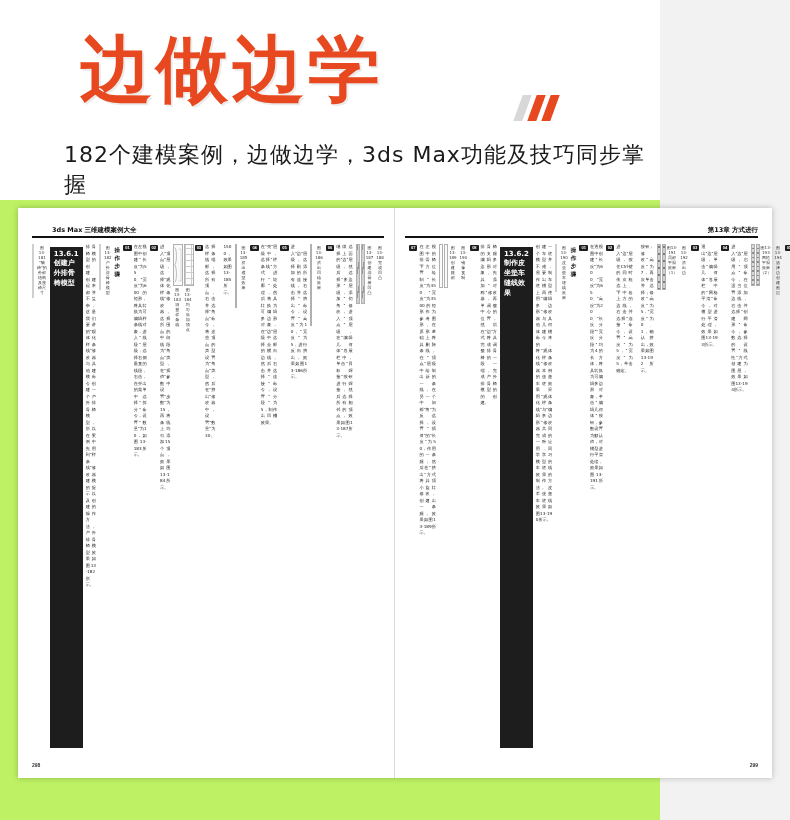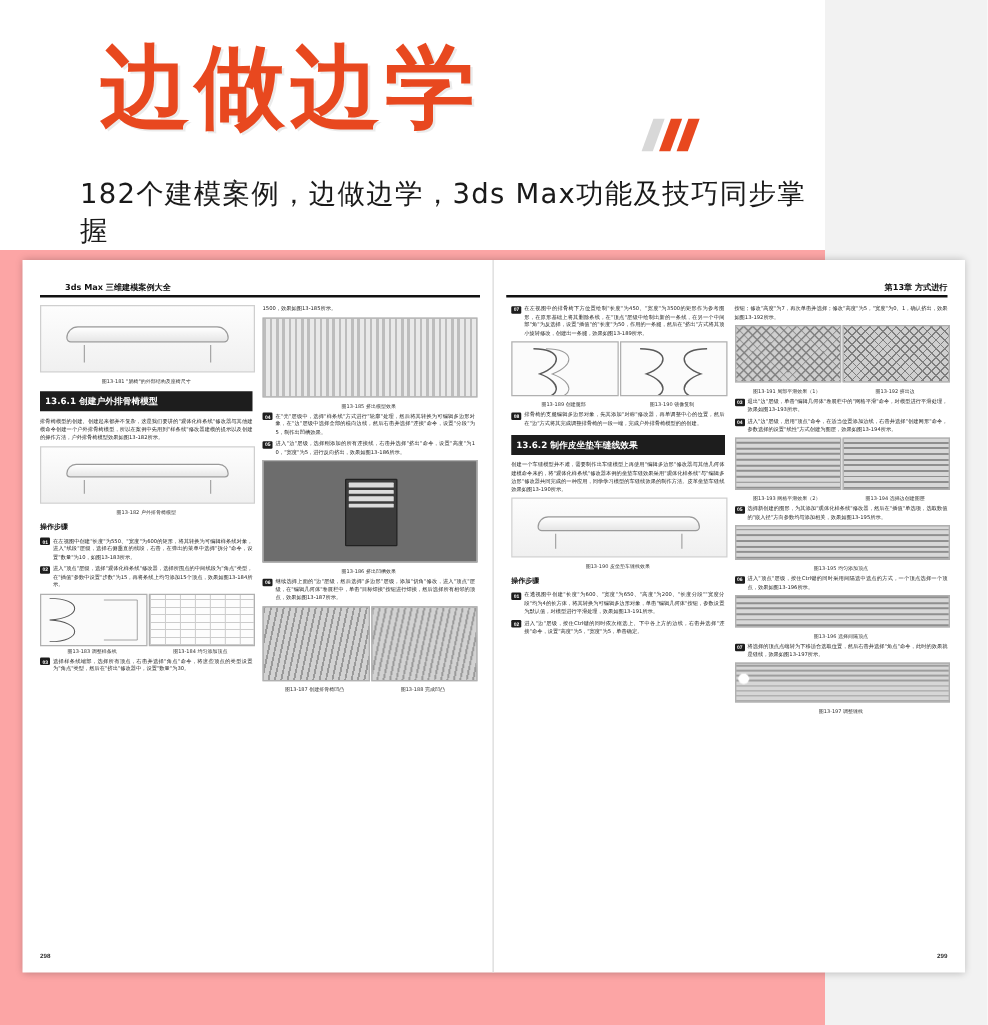--- a/index.html
+++ b/index.html
@@ -2,21 +2,21 @@
 <html><head>
 <meta charset="utf-8">
 <style>
   html,body{margin:0;padding:0;}
   body{
     width:790px;height:820px;
     background:#f2f2f2;
     font-family:"Liberation Sans","DejaVu Sans",sans-serif;
     overflow:hidden;
   }
-  .page{position:relative;width:660px;height:820px;background:#fca5a5;}
+  .page{position:relative;width:660px;height:820px;background:#bef264;}
 
   
   .banner{position:relative;height:200px;background:#ffffff;}
   .headline{
     position:absolute;left:80px;top:22px;
     font-size:72px;font-weight:bold;letter-spacing:4px;
     color:#e8481f;
     font-family:"DejaVu Sans","Liberation Sans",sans-serif;
     text-shadow:2px 2px 0 rgba(0,0,0,0.08);
   }
@@ -44,21 +44,21 @@
     font-family:"DejaVu Sans","Liberation Sans",sans-serif;
     margin-left:20px;
   }
   .runhead.l{left:14px;}
   .runhead.r{right:14px;}
   .rule{position:absolute;top:28px;height:1.5px;background:#111;}
   .rule.l{left:14px;right:10px;}
   .rule.r{left:10px;right:14px;}
 
   .cols{position:absolute;top:36px;bottom:28px;left:14px;right:14px;display:flex;gap:8px;}
-  .col{flex:1;display:flex;flex-direction:column;gap:3px;}
+  .col{flex:1;display:flex;flex-direction:row;gap:3px;}
 
   .tx{
     font-size:4.2px;line-height:1.55;color:#1d1d1d;text-align:justify;
     font-family:"DejaVu Sans","Liberation Sans",sans-serif;
     word-break:break-all;
   }
   .cap{
     font-size:4px;color:#333;text-align:center;margin-top:1px;
     font-family:"DejaVu Sans","Liberation Sans",sans-serif;
   }

